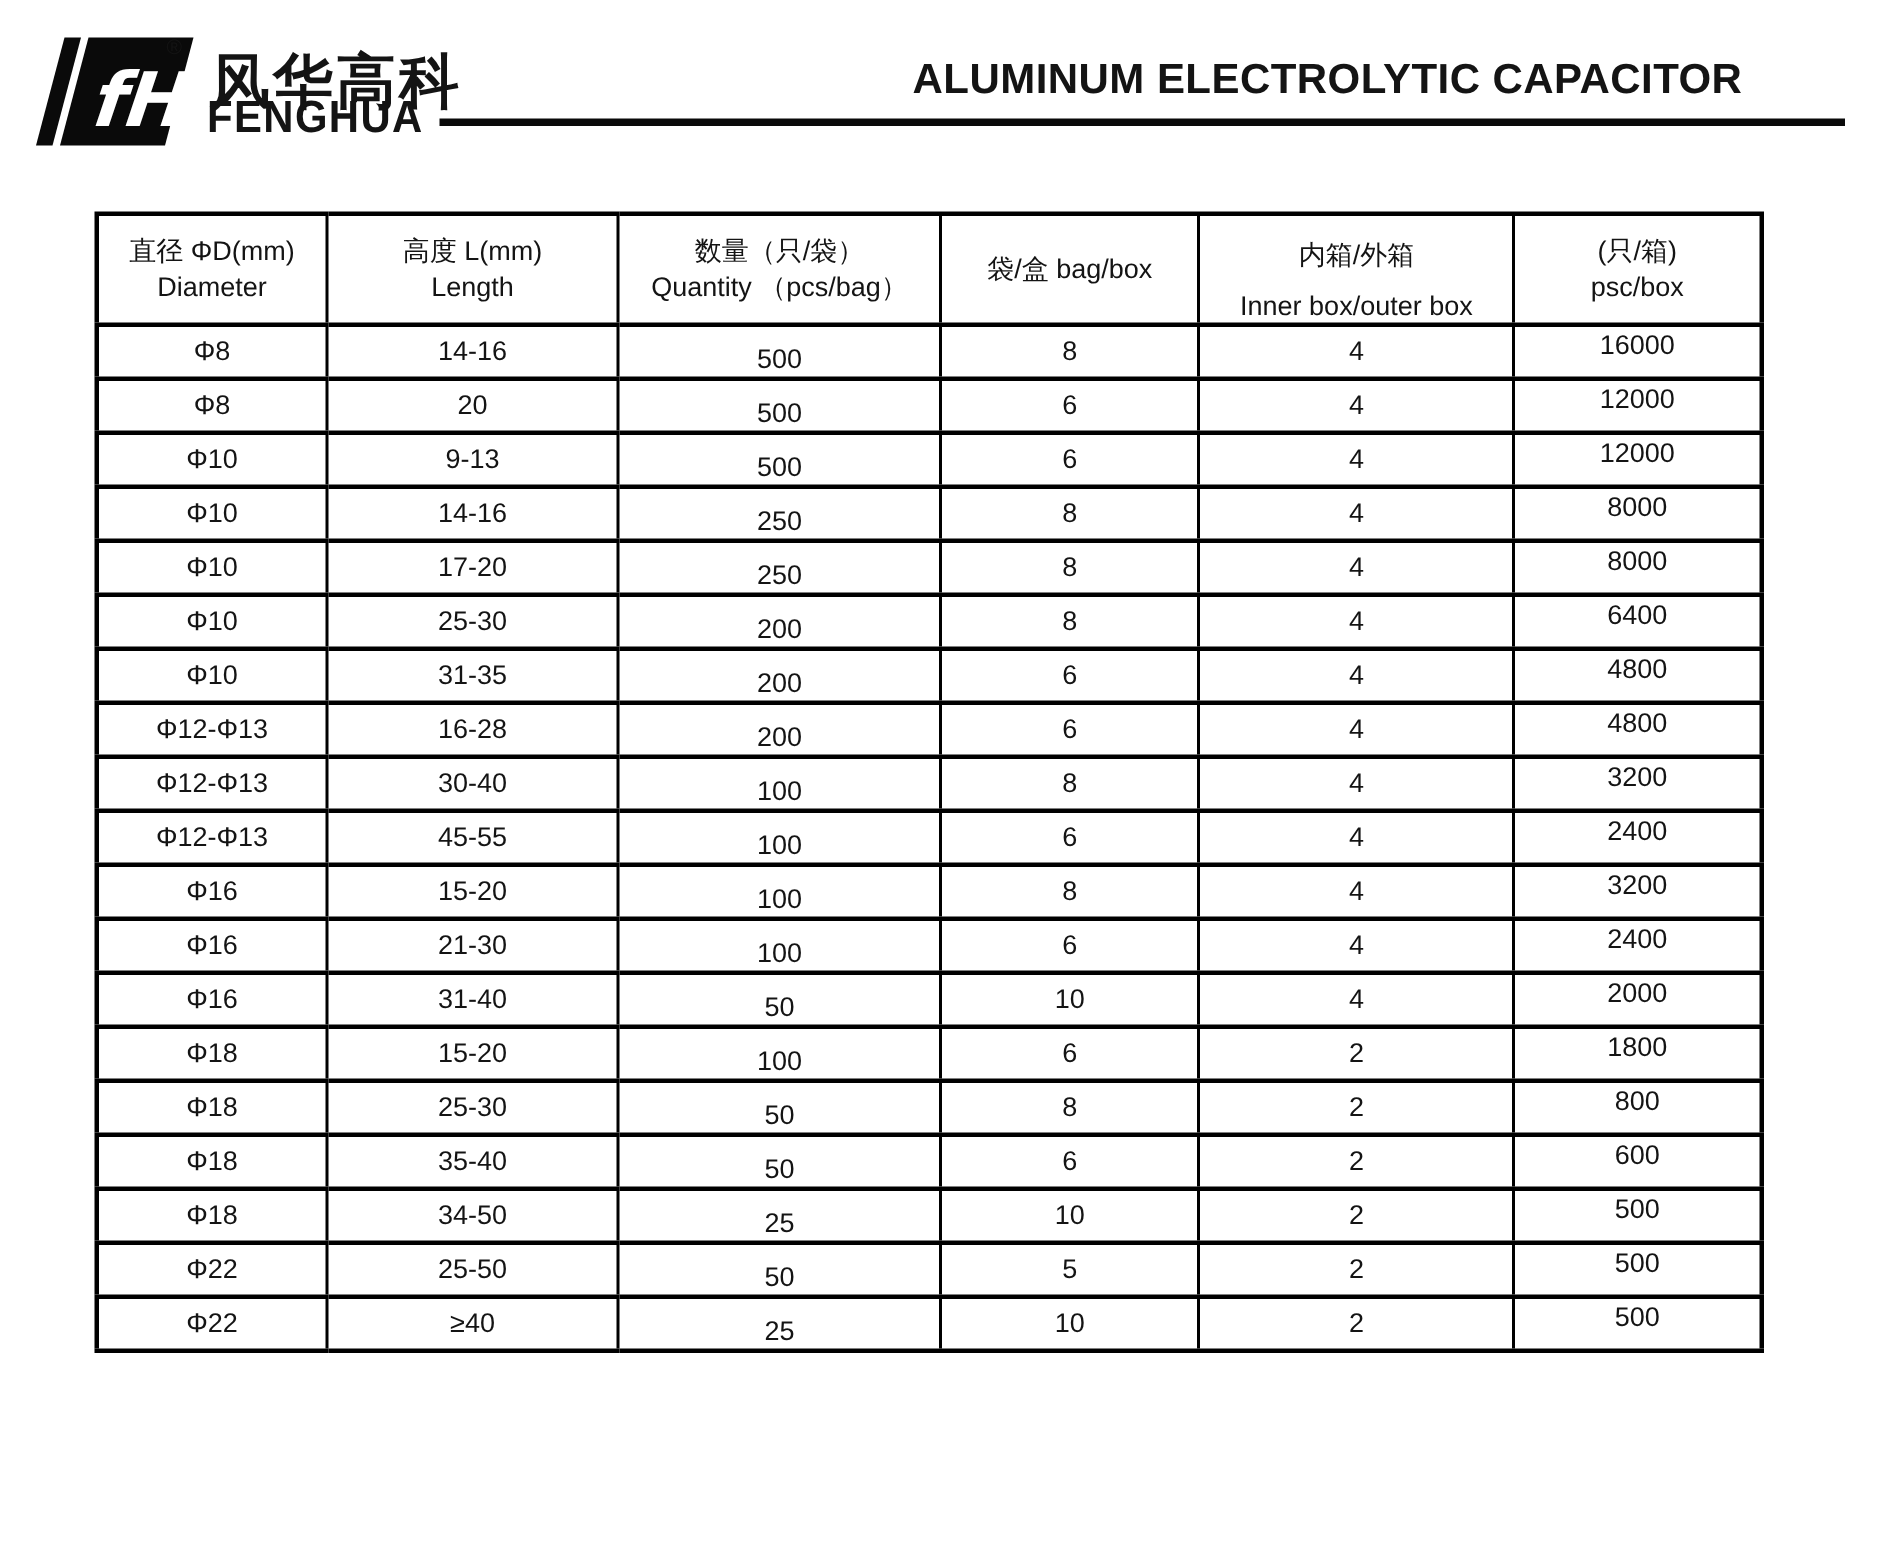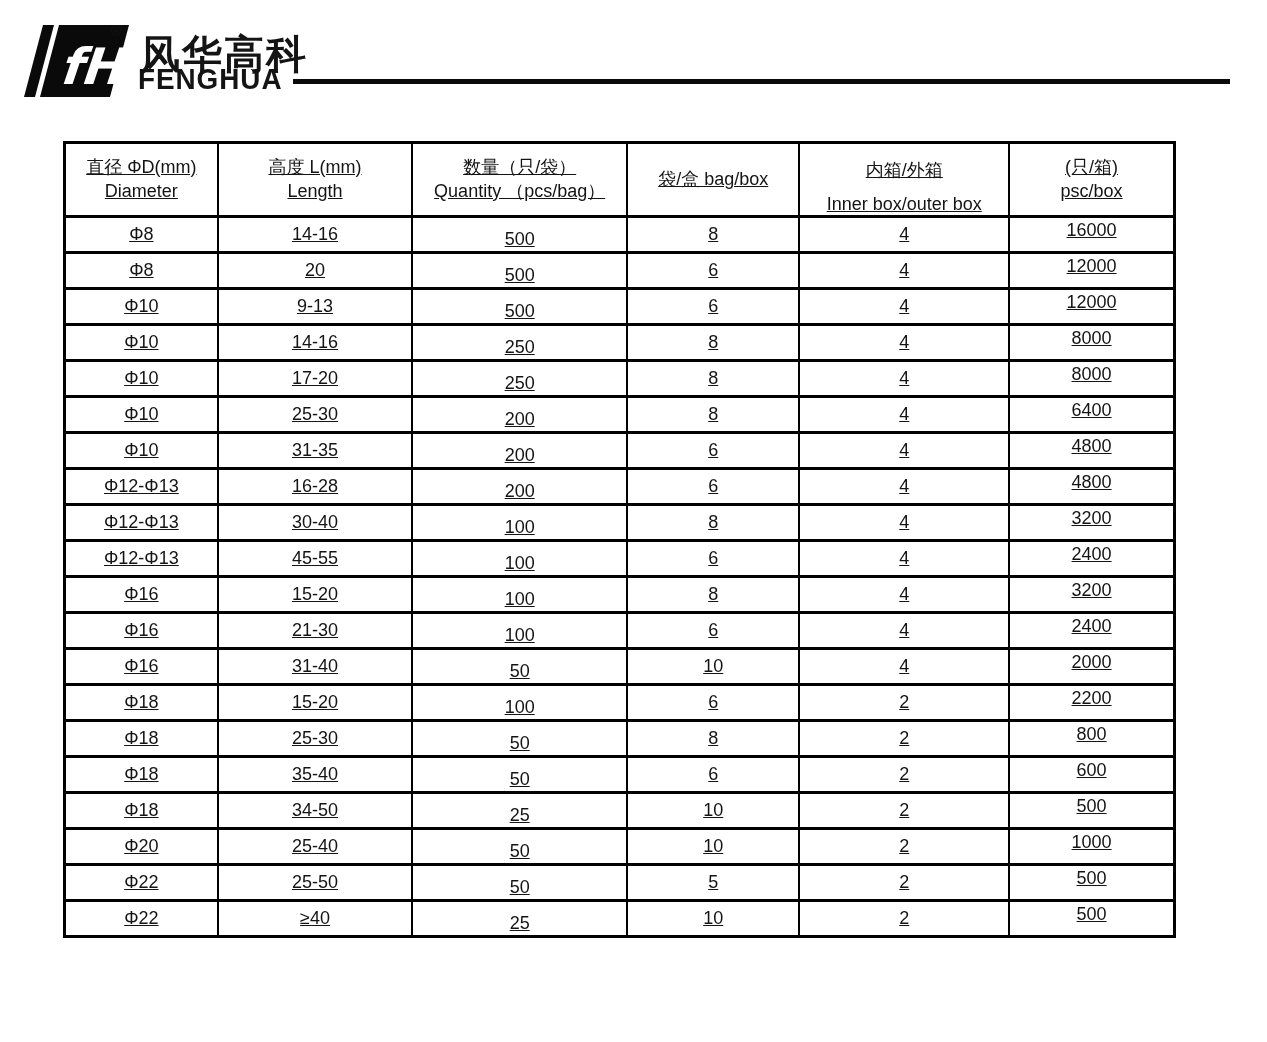--- a/index.html
+++ b/index.html
@@ -77,21 +77,20 @@
   .pack-table {
     position: absolute;
     left: 63px;
     top: 141px;
     width: 1113px;
     border-collapse: collapse;
     table-layout: fixed;
     border: 3px solid #000;
     font-size: 18px;
     color: #141414;
-    text-decoration: underline;
   }
   .pack-table col.c0 { width: 152px; }
   .pack-table col.c1 { width: 193px; }
   .pack-table col.c2 { width: 213px; }
   .pack-table col.c3 { width: 171px; }
   .pack-table col.c4 { width: 208px; }
   .pack-table col.c5 { width: 164px; }
 
   .pack-table th, .pack-table td {
     border-left: 2px solid #000;
@@ -128,20 +127,21 @@
 
   <svg class="logo-mark" viewBox="0 0 110 78" xmlns="http://www.w3.org/2000/svg" aria-hidden="true">
     <polygon points="21,3 32,3 13,75 2,75" fill="#0a0a0a"></polygon>
     <polygon points="37,3 107,3 88,75 18,75" fill="#0a0a0a"></polygon>
     <text transform="translate(39,62) skewX(-8)" x="0" y="0" font-family="'DejaVu Sans', sans-serif" font-style="italic" font-weight="bold" font-size="50" fill="#ffffff">fH</text>
   </svg>
   <div class="registered">®</div>
   <div class="brand-zh">风华高科</div>
   <div class="brand-en">FENGHUA</div>
 
+  <div class="doc-title">ALUMINUM ELECTROLYTIC CAPACITOR</div>
   <div class="title-rule"></div>
 
   <table class="pack-table">
     <colgroup>
       <col class="c0">
         <col class="c1">
         <col class="c2">
       <col class="c3">
         <col class="c4">
         <col class="c5">
@@ -289,21 +289,21 @@
           <td class="col3">10</td>
           <td class="col4">4</td>
           <td class="col5">2000</td>
         </tr>
         <tr>
           <td class="col0">Φ18</td>
           <td class="col1">15-20</td>
           <td class="col2">100</td>
           <td class="col3">6</td>
           <td class="col4">2</td>
-          <td class="col5">2200</td>
+          <td class="col5">1800</td>
         </tr>
         <tr>
           <td class="col0">Φ18</td>
           <td class="col1">25-30</td>
           <td class="col2">50</td>
           <td class="col3">8</td>
           <td class="col4">2</td>
           <td class="col5">800</td>
         </tr>
         <tr>
@@ -316,28 +316,20 @@
         </tr>
         <tr>
           <td class="col0">Φ18</td>
           <td class="col1">34-50</td>
           <td class="col2">25</td>
           <td class="col3">10</td>
           <td class="col4">2</td>
           <td class="col5">500</td>
         </tr>
         <tr>
-          <td class="col0">Φ20</td>
-          <td class="col1">25-40</td>
-          <td class="col2">50</td>
-          <td class="col3">10</td>
-          <td class="col4">2</td>
-          <td class="col5">1000</td>
-        </tr>
-        <tr>
           <td class="col0">Φ22</td>
           <td class="col1">25-50</td>
           <td class="col2">50</td>
           <td class="col3">5</td>
           <td class="col4">2</td>
           <td class="col5">500</td>
         </tr>
         <tr>
           <td class="col0">Φ22</td>
           <td class="col1">≥40</td>

